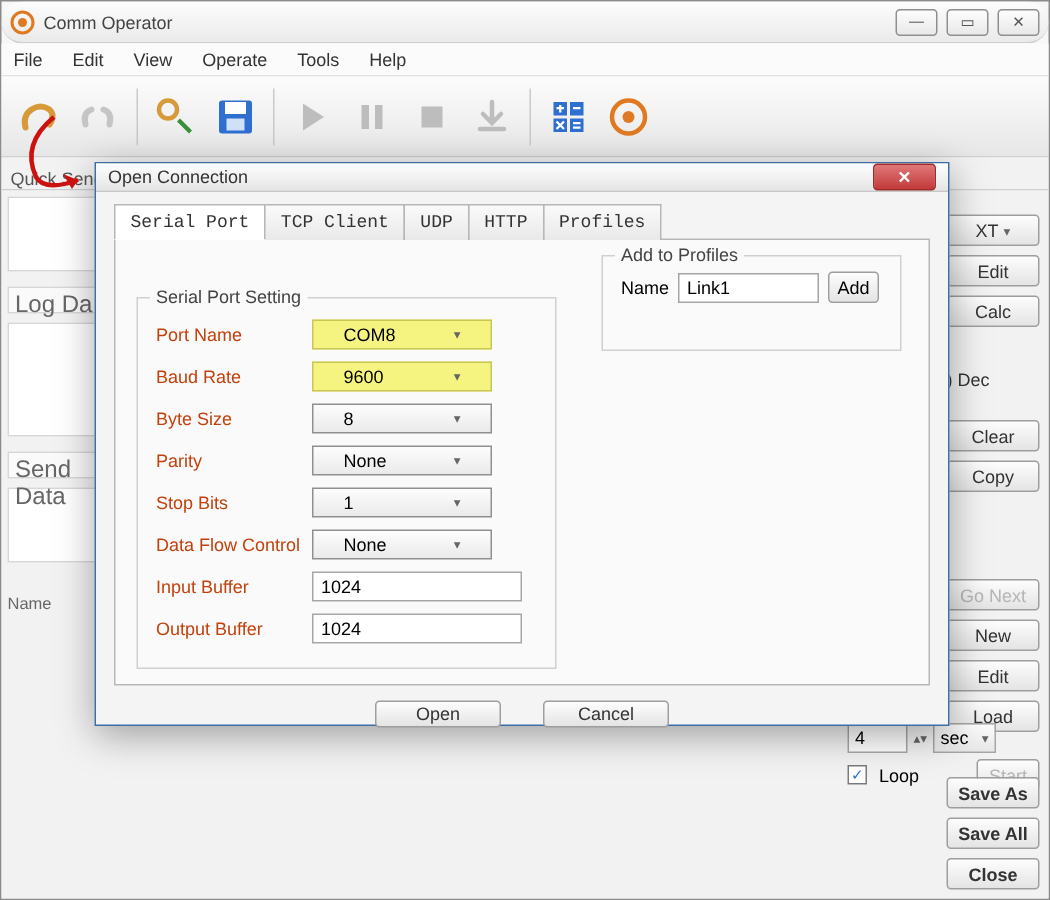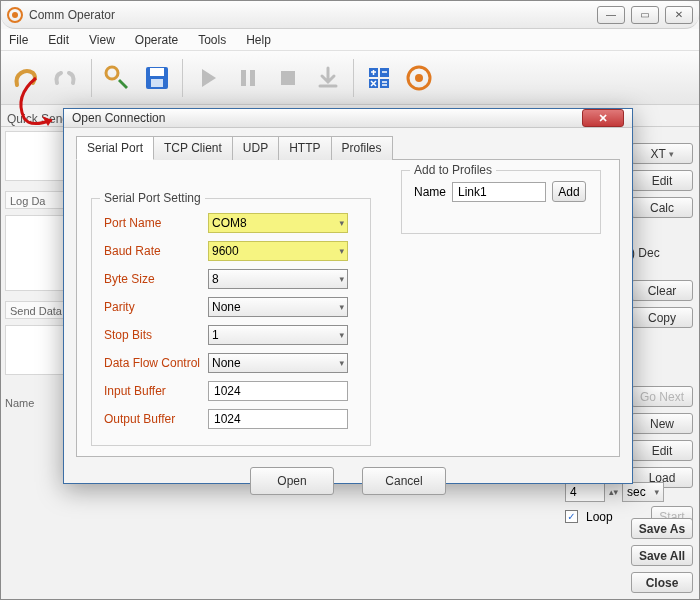--- a/index.html
+++ b/index.html
@@ -20,21 +20,21 @@
 .toolbar { height:54px; display:flex; align-items:center; padding:0 8px; gap:6px; background:linear-gradient(#fcfcfc,#e7e7e7); border-bottom:1px solid #d0d0d0; }
 .tb-icon { width:34px; height:34px; display:flex; align-items:center; justify-content:center; }
 .tb-sep { width:1px; height:38px; background:#c9c9c9; margin:0 2px; }
 svg { display:block; }
 
 .subtabs { height:22px; display:flex; align-items:flex-end; padding:0 6px; background:#f2f2f2; border-bottom:1px solid #cfcfcf; color:#555; font-size:11px; }
 
 .content { flex:1; background:#f2f2f2; position:relative; }
 
 .left-panels { position:absolute; left:4px; top:4px; width:80px; }
-.panel-label { font-size:11px; color:#666; border:1px solid #d7d7d7; background:#fafafa; padding:3px 4px; margin-bottom:6px; height:18px; }
+.panel-label { font-size:16px; color:#666; border:1px solid #d7d7d7; background:#fafafa; padding:3px 4px; margin-bottom:6px; height:18px; }
 .panel-box { border:1px solid #d7d7d7; background:#fff; margin-bottom:10px; height:76px; }
 .panel-box.small { height:50px; }
 
 .name-col { position:absolute; left:4px; top:270px; font-size:11px; color:#666; }
 
 .right-col { position:absolute; right:6px; top:16px; width:62px; display:flex; flex-direction:column; gap:6px; }
 .btn { height:21px; border:1px solid #9e9e9e; background:linear-gradient(#fdfdfd,#e4e4e4); border-radius:3px; color:#333; display:flex; align-items:center; justify-content:center; }
 .btn.disabled { color:#b5b5b5; }
 .spacer6 { height:6px; }
 
@@ -51,41 +51,41 @@
 .red-arrow { position:absolute; left:12px; top:76px; z-index:50; pointer-events:none; }
 
 
 .dialog { position:absolute; left:63px; top:108px; width:570px; height:376px; border:1px solid #3c6ea5; box-shadow:0 6px 24px rgba(0,0,0,0.35); background:#f4f4f4; z-index:40; display:flex; flex-direction:column; }
 .dlg-title { height:28px; background:linear-gradient(#fefefe,#e5e5e5); border-bottom:1px solid #c8c8c8; display:flex; align-items:center; padding:0 8px; color:#333; }
 .dlg-close { margin-left:auto; width:42px; height:18px; background:linear-gradient(#e07878,#c33a3a); border:1px solid #9c2b2b; border-radius:3px; color:#fff; display:flex; align-items:center; justify-content:center; font-size:11px; font-weight:bold; }
 
 .dlg-body { flex:1; padding:8px 12px 12px 12px; display:flex; flex-direction:column; }
 
 .tabstrip { display:flex; height:24px; }
-.tab { padding:4px 10px; border:1px solid #b7b7b7; border-bottom:none; background:linear-gradient(#fafafa,#e9e9e9); color:#333; margin-right:-1px; position:relative; }
+.tab { padding:4px 10px; border:1px solid #b7b7b7; border-bottom:none; background:linear-gradient(#fafafa,#e9e9e9); color:#333; margin-right:-1px; position:relative;font-family:Liberation Mono, monospace; }
 .tab.active { background:#fff; z-index:2; border-bottom:1px solid #fff; }
 .tabpage { flex:1; border:1px solid #b7b7b7; background:#fafafa; margin-top:-1px; padding:10px 14px; display:flex; }
 
 .fieldset { border:1px solid #d0d0d0; padding:10px 12px 12px 12px; position:relative; }
 .fieldset .legend { position:absolute; top:-8px; left:8px; background:#fafafa; padding:0 4px; color:#444; }
 .left-fs { width:280px;margin-top:28px; }
 .right-fs { width:200px; margin-left:30px; height:64px; }
 
 .form-row { display:flex; align-items:center; height:28px; }
 .form-row label { width:104px; color:#c2410c; }
-.dd { width:140px; height:20px; border:1px solid #8f8f8f; background:linear-gradient(#fdfdfd,#eaeaea); display:flex; align-items:center; justify-content:space-between; padding:0 3px; }
+.dd { width:120px; height:20px; border:1px solid #8f8f8f; background:linear-gradient(#fdfdfd,#eaeaea); display:flex; align-items:center; justify-content:space-between; padding:0 20px; }
 .dd.hl { background:#f6f481; border-color:#c8c559; }
 .txt { width:140px; height:20px; border:1px solid #a6a6a6; background:#fff; padding:0 5px; display:flex; align-items:center; }
 
 .name-row { display:flex; align-items:center; gap:6px; }
 .name-row .txt { width:94px; }
 .smallbtn { width:34px; height:21px; border:1px solid #9e9e9e; background:linear-gradient(#fdfdfd,#e4e4e4); border-radius:3px; display:flex; align-items:center; justify-content:center; }
 
 .dlg-buttons { display:flex; justify-content:center; gap:28px; padding:10px 0 8px 0; }
-.dlg-buttons .btn { width:84px; height:28px; }
+.dlg-buttons .btn { width:84px; height:18px; }
 
 </style>
 </head>
 <body>
 
 <div class="main-window">
 
   <div class="titlebar">
     <div class="app-icon"></div>
     <div class="titlebar-title">Comm Operator</div>

